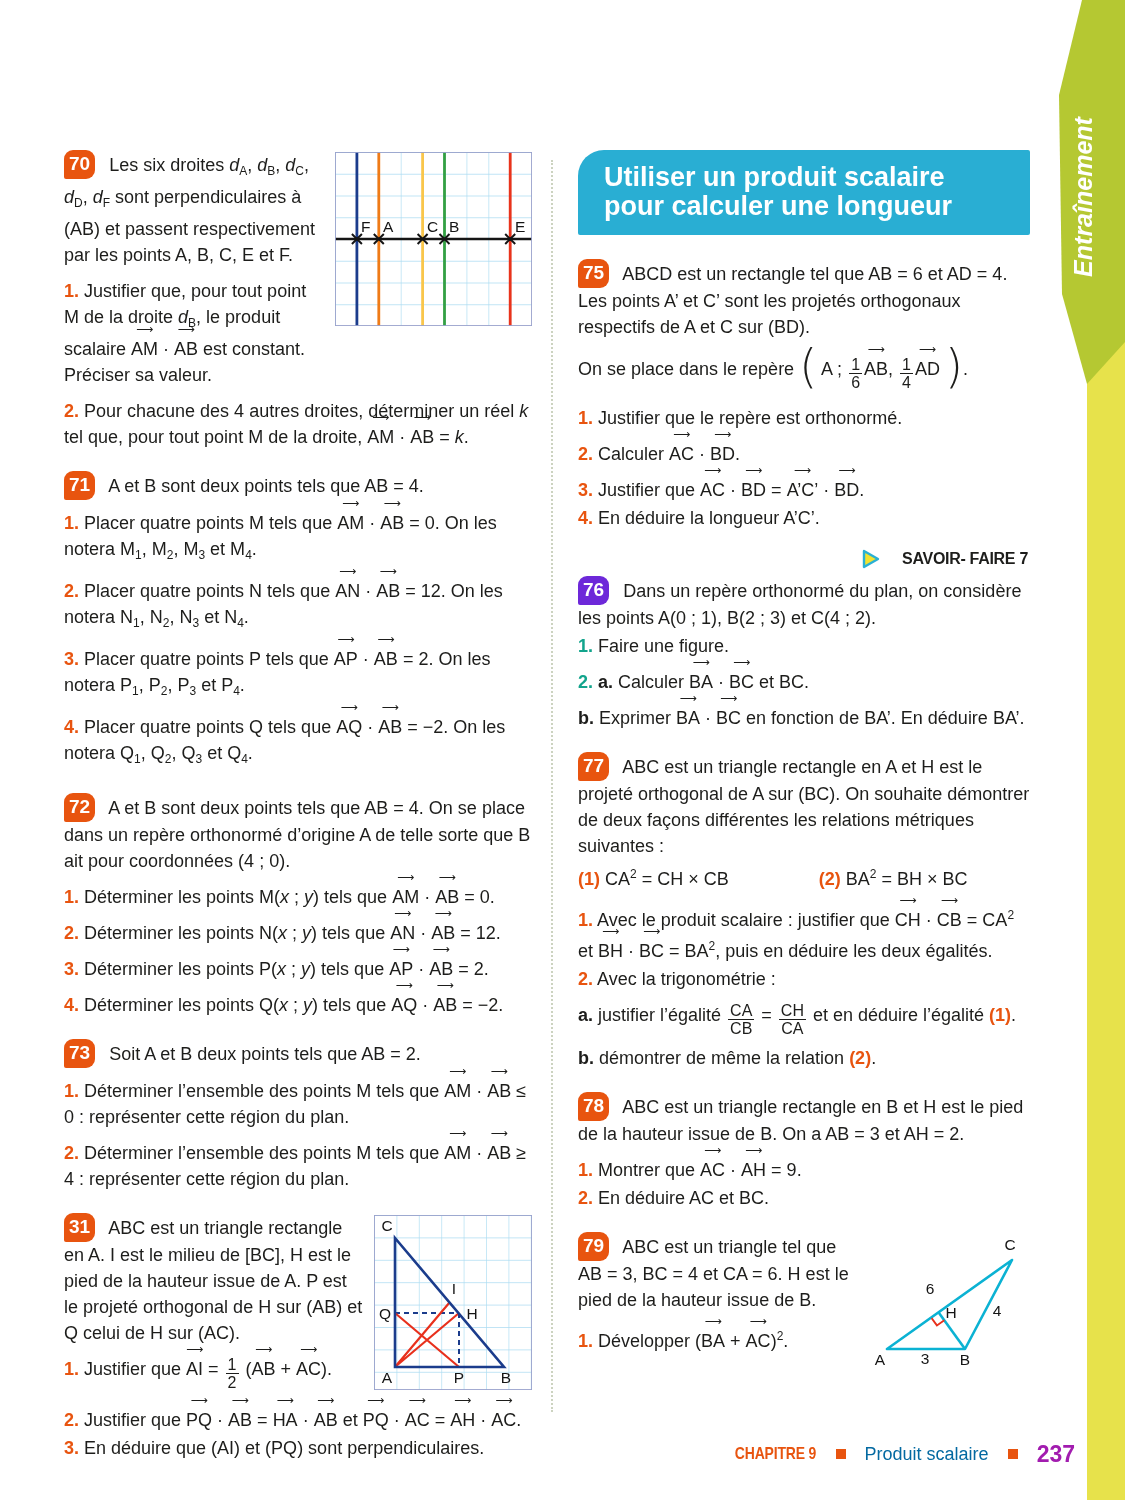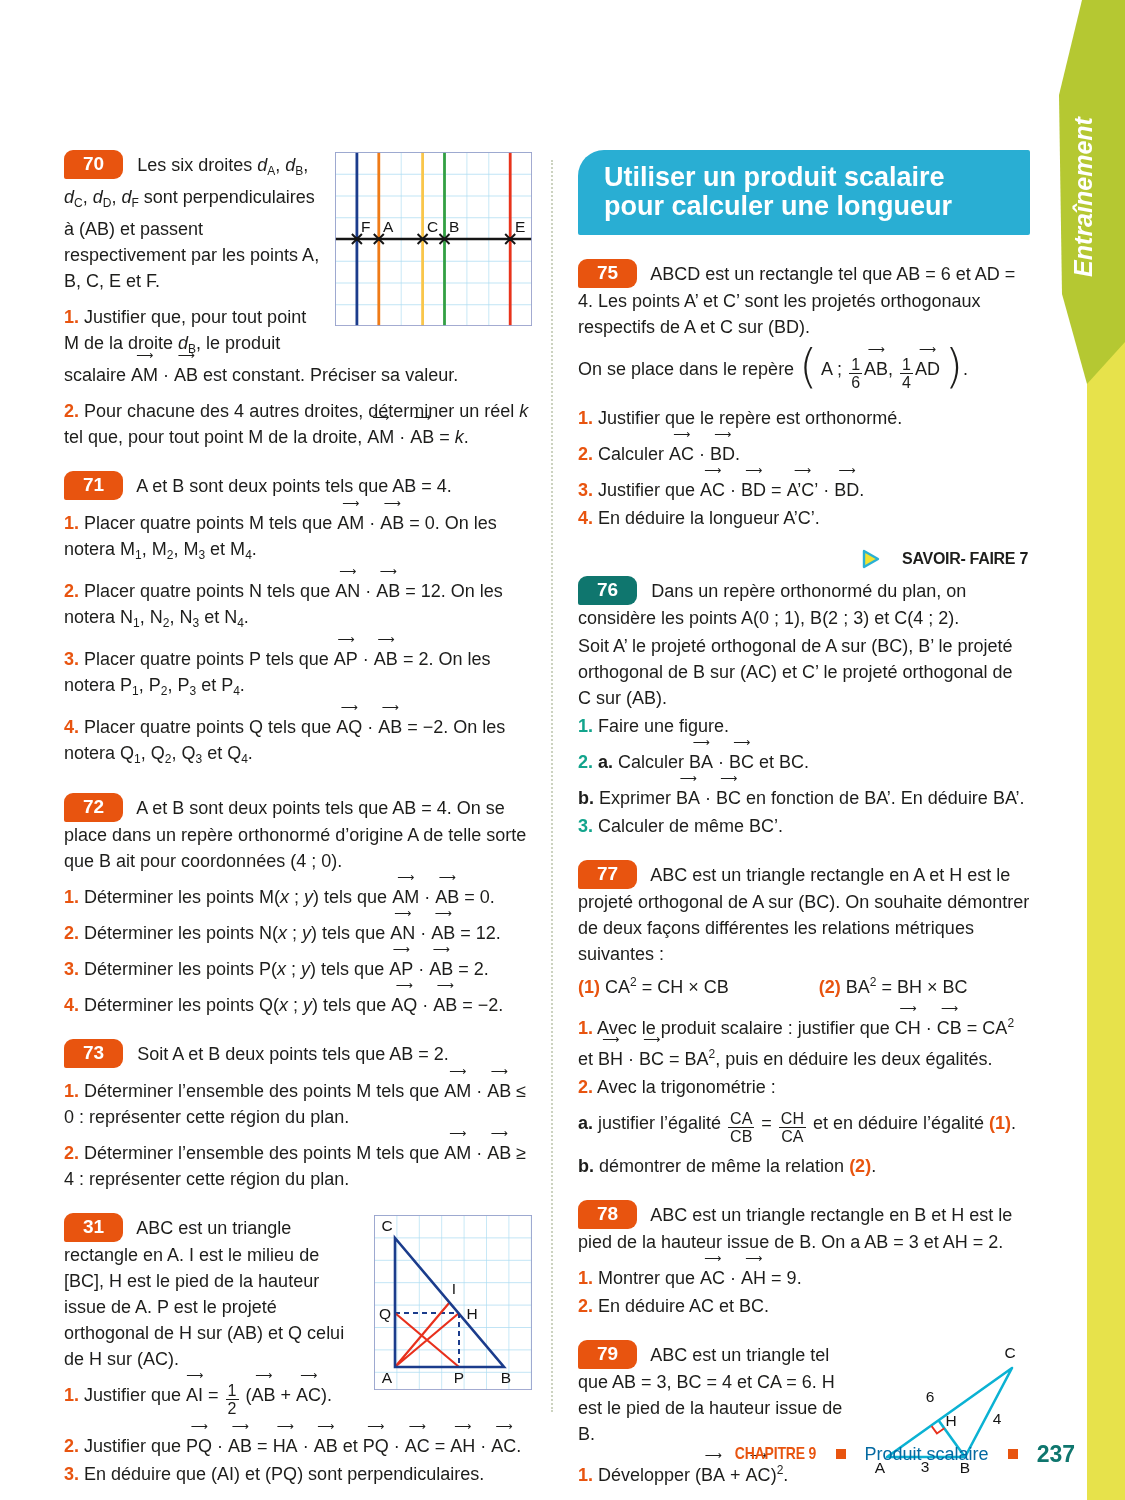--- a/index.html
+++ b/index.html
@@ -11,23 +11,23 @@
   #divider{position:absolute;left:551px;top:160px;height:1252px;border-left:2px dotted #ccd3c0}
 
   .block{clear:both}
   .exercise{margin-bottom:21px}
   .para{margin:2px 0}
   .para.has-vec{padding-top:8px}
   .para.has-frac:not(.has-bigp){padding:8px 0 6px}
   .para.has-bigp{padding:14px 0 12px}
 
   .exnum{display:inline-block;color:#fff;font-weight:bold;font-size:19px;line-height:20px;
-         padding:4px 19px 5px;border-radius:9px 9px 9px 2px;margin-right:9px;vertical-align:1px}
+         padding:4px 5px 5px;border-radius:9px 9px 9px 2px;margin-right:9px;vertical-align:1px}
   .exnum.orange{background:#e8540f}
-  .exnum.teal{background:#0f766e}
+  .exnum.teal{background:#6d28d9}
   .mark{font-weight:bold}
   .mark.orange{color:#e8540f}
   .mark.teal{color:#12a48c}
   .bold{font-weight:bold}
   .ital{font-style:italic}
   .subs{font-size:12px;vertical-align:-4px}
   .sups{font-size:12px;vertical-align:7px}
   .vec{display:inline-block;position:relative}
   .vec .arr{position:absolute;left:50%;top:-13px;transform:translateX(-50%);font-size:12px;
             font-family:"DejaVu Sans",sans-serif;line-height:12px}
@@ -44,21 +44,21 @@
   .sf-row{display:flex;justify-content:flex-end;align-items:center;gap:21px;margin:-6px 2px 4px 0}
   .sf-label{font-weight:bold;font-size:16px;letter-spacing:-0.3px}
 
   #strip{position:absolute;right:0;top:0;width:38px;height:1500px;background:#e7e24b}
   #tab{position:absolute;right:0;top:0}
 
   #footer{position:absolute;top:1441px;right:50px;display:flex;align-items:center;gap:19px;white-space:nowrap}
   .chap{color:#e8540f;font-weight:bold;font-size:17px;transform:scaleX(0.82);transform-origin:right center;letter-spacing:-0.2px}
   .fsq{width:10px;height:10px;background:#e8540f;display:inline-block}
   .ftitle{font-size:18px;color:#0369a1}
-  .fpage{font-size:23px;color:#0f766e;font-weight:600}
+  .fpage{font-size:23px;color:#a21caf;font-weight:600}
 </style>
 </head>
 <body>
 
 <div id="page">
 
   <div id="strip"></div>
   <svg id="tab" width="66" height="390" viewBox="0 0 66 390">
     <polygon points="23,0 66,0 66,342 28,384 3,294 0,95" fill="#b5c832"></polygon>
     <text x="33" y="197" transform="rotate(-90 33 197)" text-anchor="middle" font-size="25" font-weight="bold" font-style="italic" fill="#ffffff">Entraînement</text>
@@ -158,25 +158,23 @@
         <div class="para"><span class="mark orange">4.</span> En déduire la longueur A’C’.</div>
       </div>
       <div class="sf-row block">
         <svg width="20" height="20" viewBox="0 0 20 20">
           <polygon points="3,2 17,10 3,18" fill="#f2e230" stroke="#2ab0d4" stroke-width="2.4" stroke-linejoin="round"></polygon>
         </svg>
         <span class="sf-label">SAVOIR- FAIRE 7</span>
       </div>
       <div class="exercise block">
         <div class="para"><span class="exnum teal">76</span> Dans un repère orthonormé du plan, on considère les points A(0 ; 1), B(2 ; 3) et C(4 ; 2).</div>
-        <div class="para">Soit A’ le projeté orthogonal de A sur (BC), B’ le projeté orthogonal de B sur (AC) et C’ le projeté orthogonal de C sur (AB).</div>
         <div class="para"><span class="mark teal">1.</span> Faire une figure.</div>
         <div class="para has-vec"><span class="mark teal">2.</span><span class="bold"> a.</span> Calculer <span class="vec"><span class="arr">⟶</span><span class="vt">BA</span></span> · <span class="vec"><span class="arr">⟶</span><span class="vt">BC</span></span> et BC.</div>
         <div class="para has-vec"><span class="bold">b.</span> Exprimer <span class="vec"><span class="arr">⟶</span><span class="vt">BA</span></span> · <span class="vec"><span class="arr">⟶</span><span class="vt">BC</span></span> en fonction de BA’. En déduire BA’.</div>
-        <div class="para"><span class="mark teal">3.</span> Calculer de même BC’.</div>
       </div>
       <div class="exercise block">
         <div class="para"><span class="exnum orange">77</span> ABC est un triangle rectangle en A et H est le projeté orthogonal de A sur (BC). On souhaite démontrer de deux façons différentes les relations métriques suivantes :</div>
         <div class="para"><span class="mark orange">(1)</span> CA<span class="sups">2</span> = CH × CB<span class="gap" style="width: 90px;"></span><span class="mark orange">(2)</span> BA<span class="sups">2</span> = BH × BC</div>
         <div class="para has-vec"><span class="mark orange">1.</span> Avec le produit scalaire : justifier que <span class="vec"><span class="arr">⟶</span><span class="vt">CH</span></span> · <span class="vec"><span class="arr">⟶</span><span class="vt">CB</span></span> = CA<span class="sups">2</span> et <span class="vec"><span class="arr">⟶</span><span class="vt">BH</span></span> · <span class="vec"><span class="arr">⟶</span><span class="vt">BC</span></span> = BA<span class="sups">2</span>, puis en déduire les deux égalités.</div>
         <div class="para"><span class="mark orange">2.</span> Avec la trigonométrie :</div>
         <div class="para has-frac"><span class="bold">a.</span> justifier l’égalité <span class="frac"><span class="fn">CA</span><span class="fd">CB</span></span> = <span class="frac"><span class="fn">CH</span><span class="fd">CA</span></span> et en déduire l’égalité <span class="mark orange">(1)</span>.</div>
         <div class="para"><span class="bold">b.</span> démontrer de même la relation <span class="mark orange">(2)</span>.</div>
       </div>
       <div class="exercise block">

